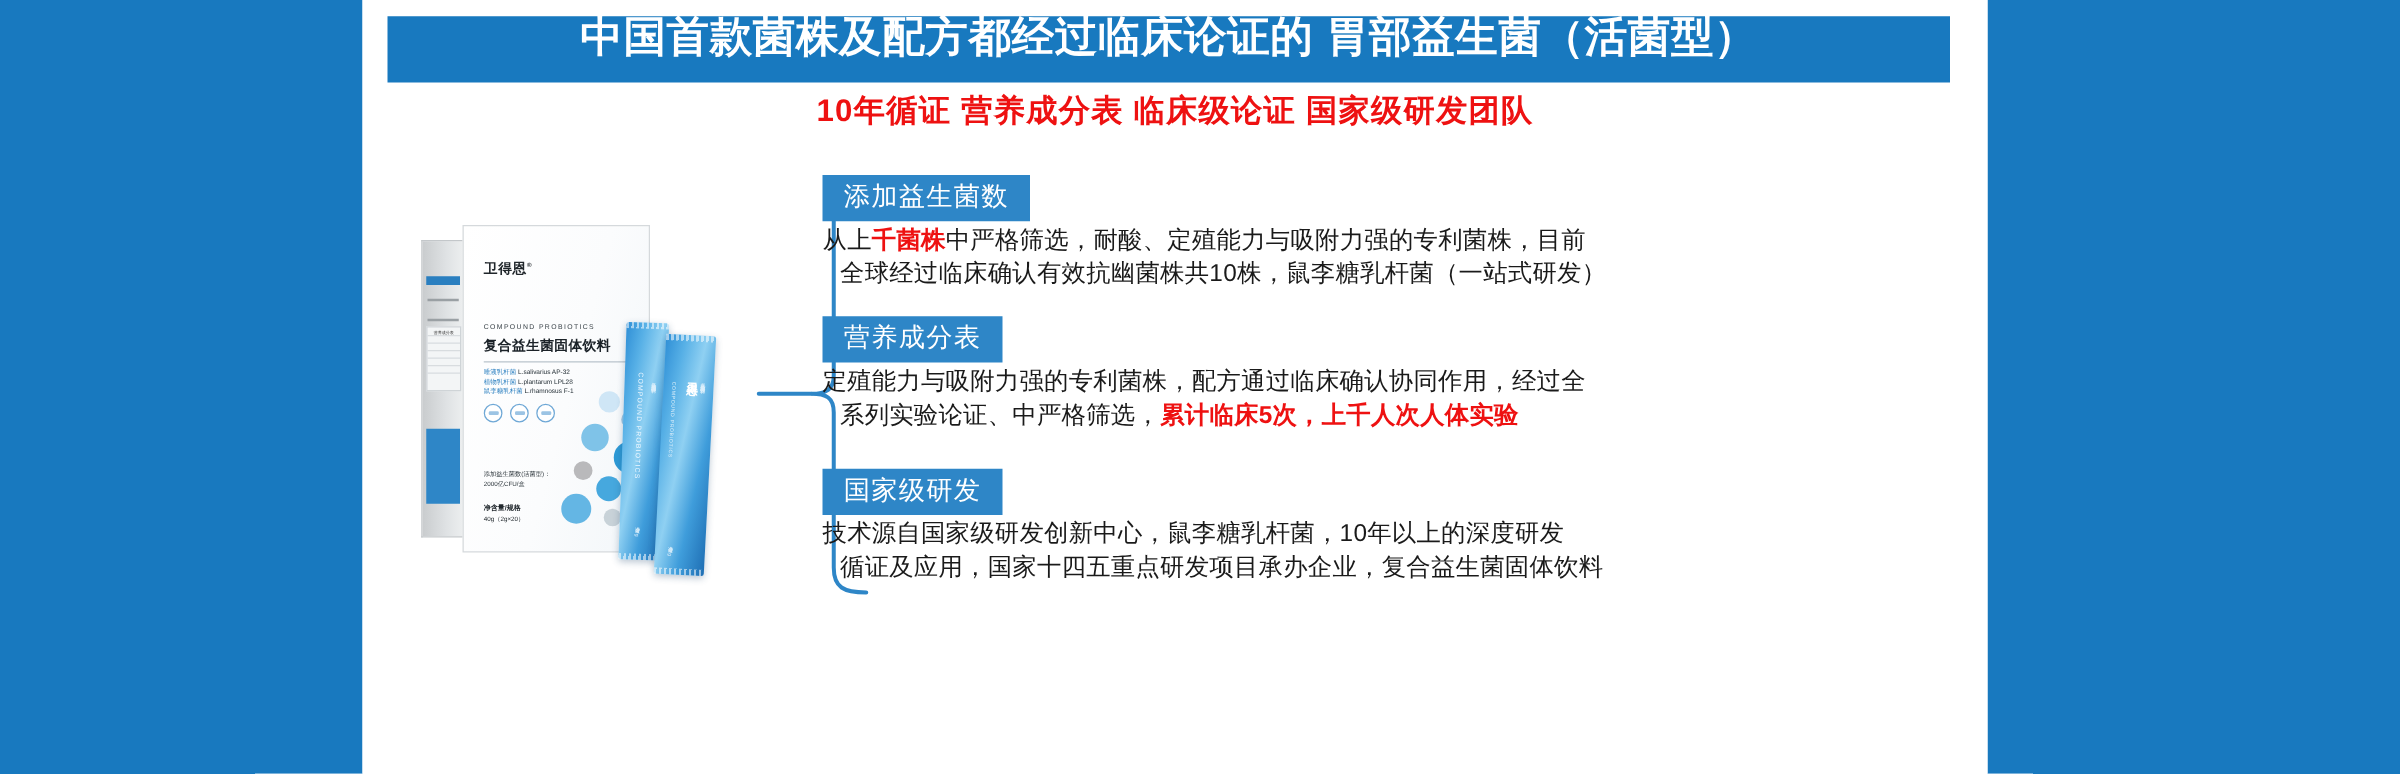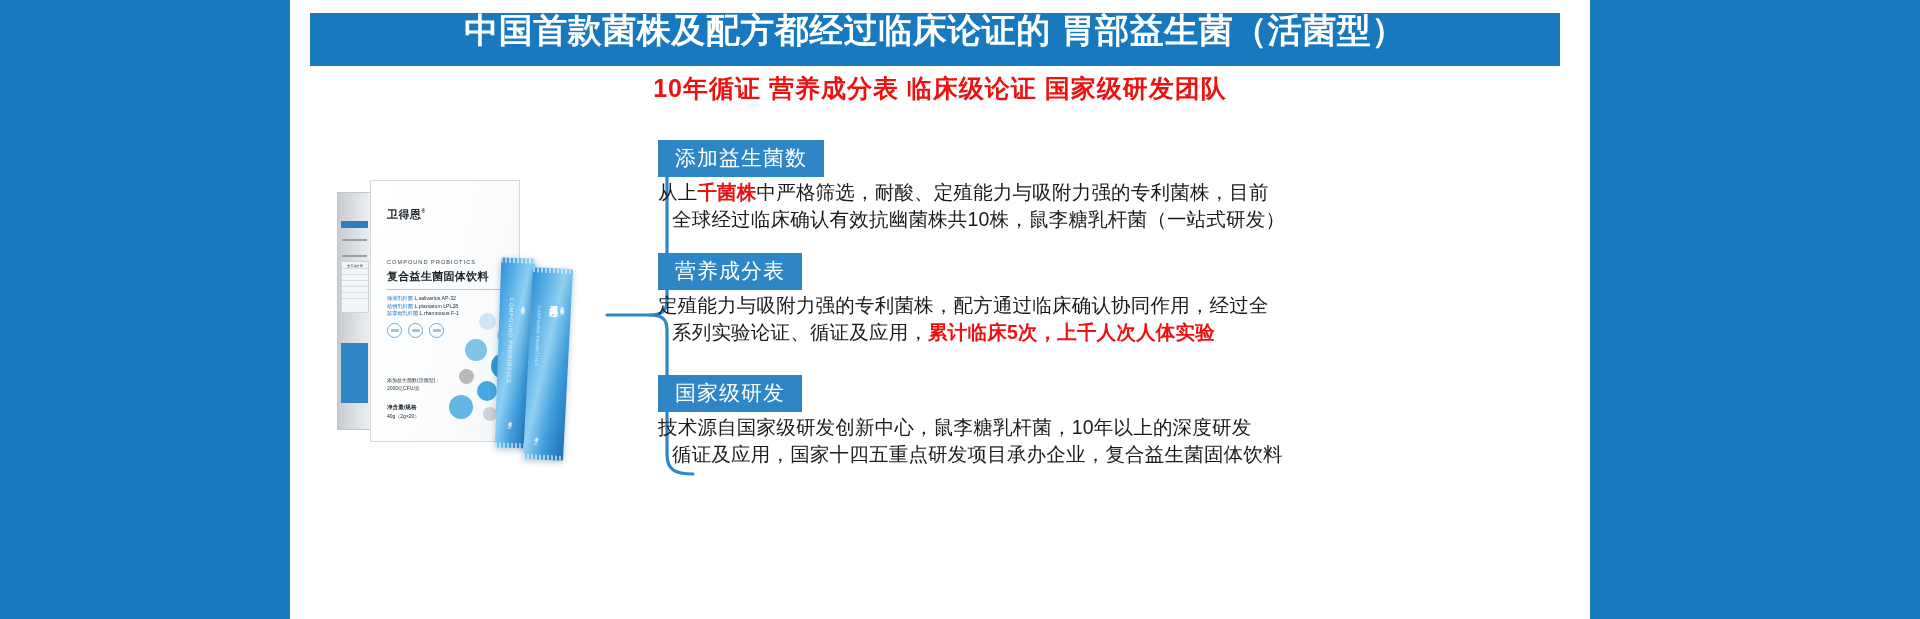--- a/index.html
+++ b/index.html
@@ -264,21 +264,21 @@
     <div class="sec-body">
       <div><span>从上</span><span class="hl">千菌株</span><span>中严格筛选，耐酸、定殖能力与吸附力强的专利菌株，目前</span></div>
       <div class="ind">全球经过临床确认有效抗幽菌株共10株，鼠李糖乳杆菌（一站式研发）</div>
     </div>
   </div>
 
   <div class="section s-two">
     <div class="sec-tag">营养成分表</div>
     <div class="sec-body">
       <div>定殖能力与吸附力强的专利菌株，配方通过临床确认协同作用，经过全</div>
-      <div class="ind"><span>系列实验论证、循证及应用，</span><span class="hl">累计临床5次，上千人次人体实验</span></div>
+      <div class="ind"><span>系列实验论证、中严格筛选，</span><span class="hl">累计临床5次，上千人次人体实验</span></div>
     </div>
   </div>
 
   <div class="section s-three">
     <div class="sec-tag">国家级研发</div>
     <div class="sec-body">
       <div>技术源自国家级研发创新中心，鼠李糖乳杆菌，10年以上的深度研发</div>
       <div class="ind">循证及应用，国家十四五重点研发项目承办企业，复合益生菌固体饮料</div>
     </div>
   </div>

